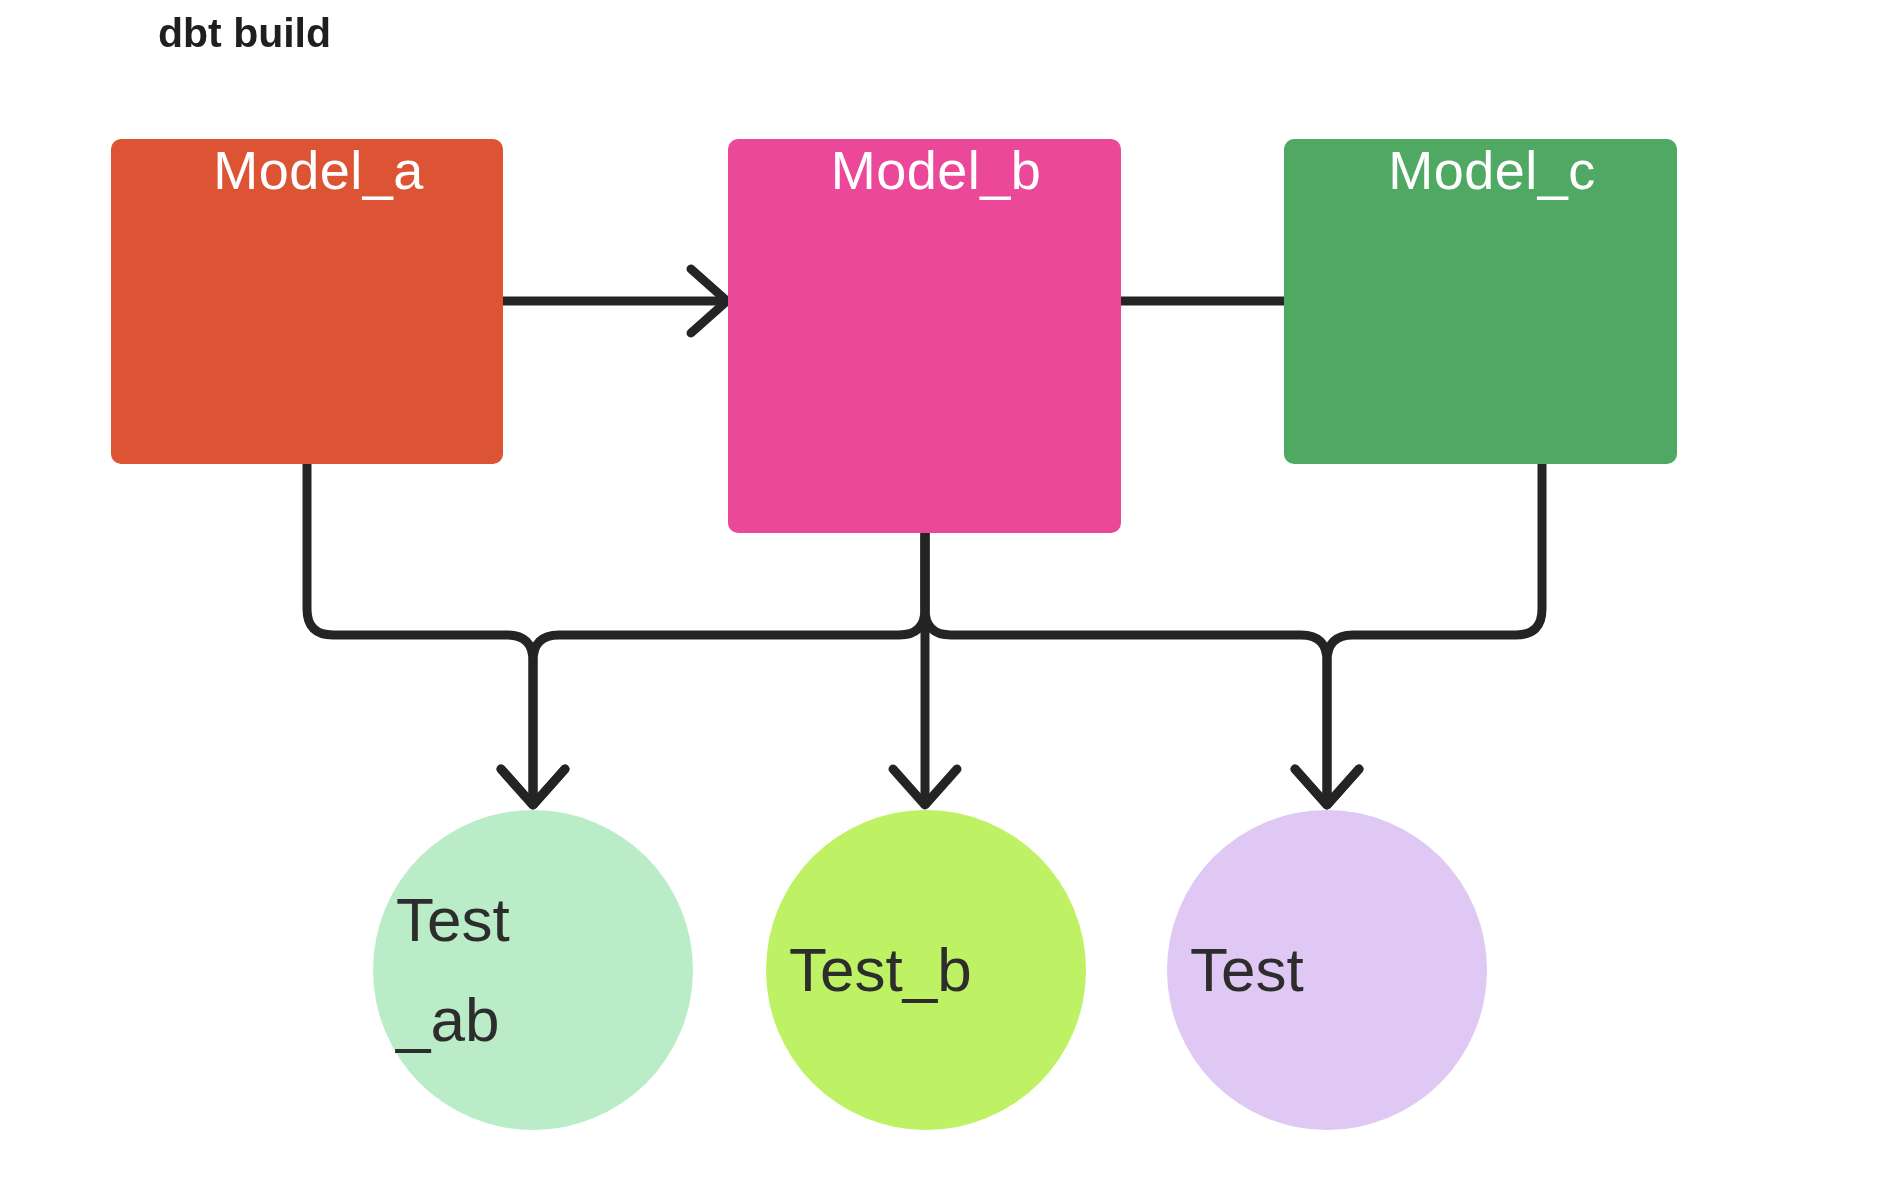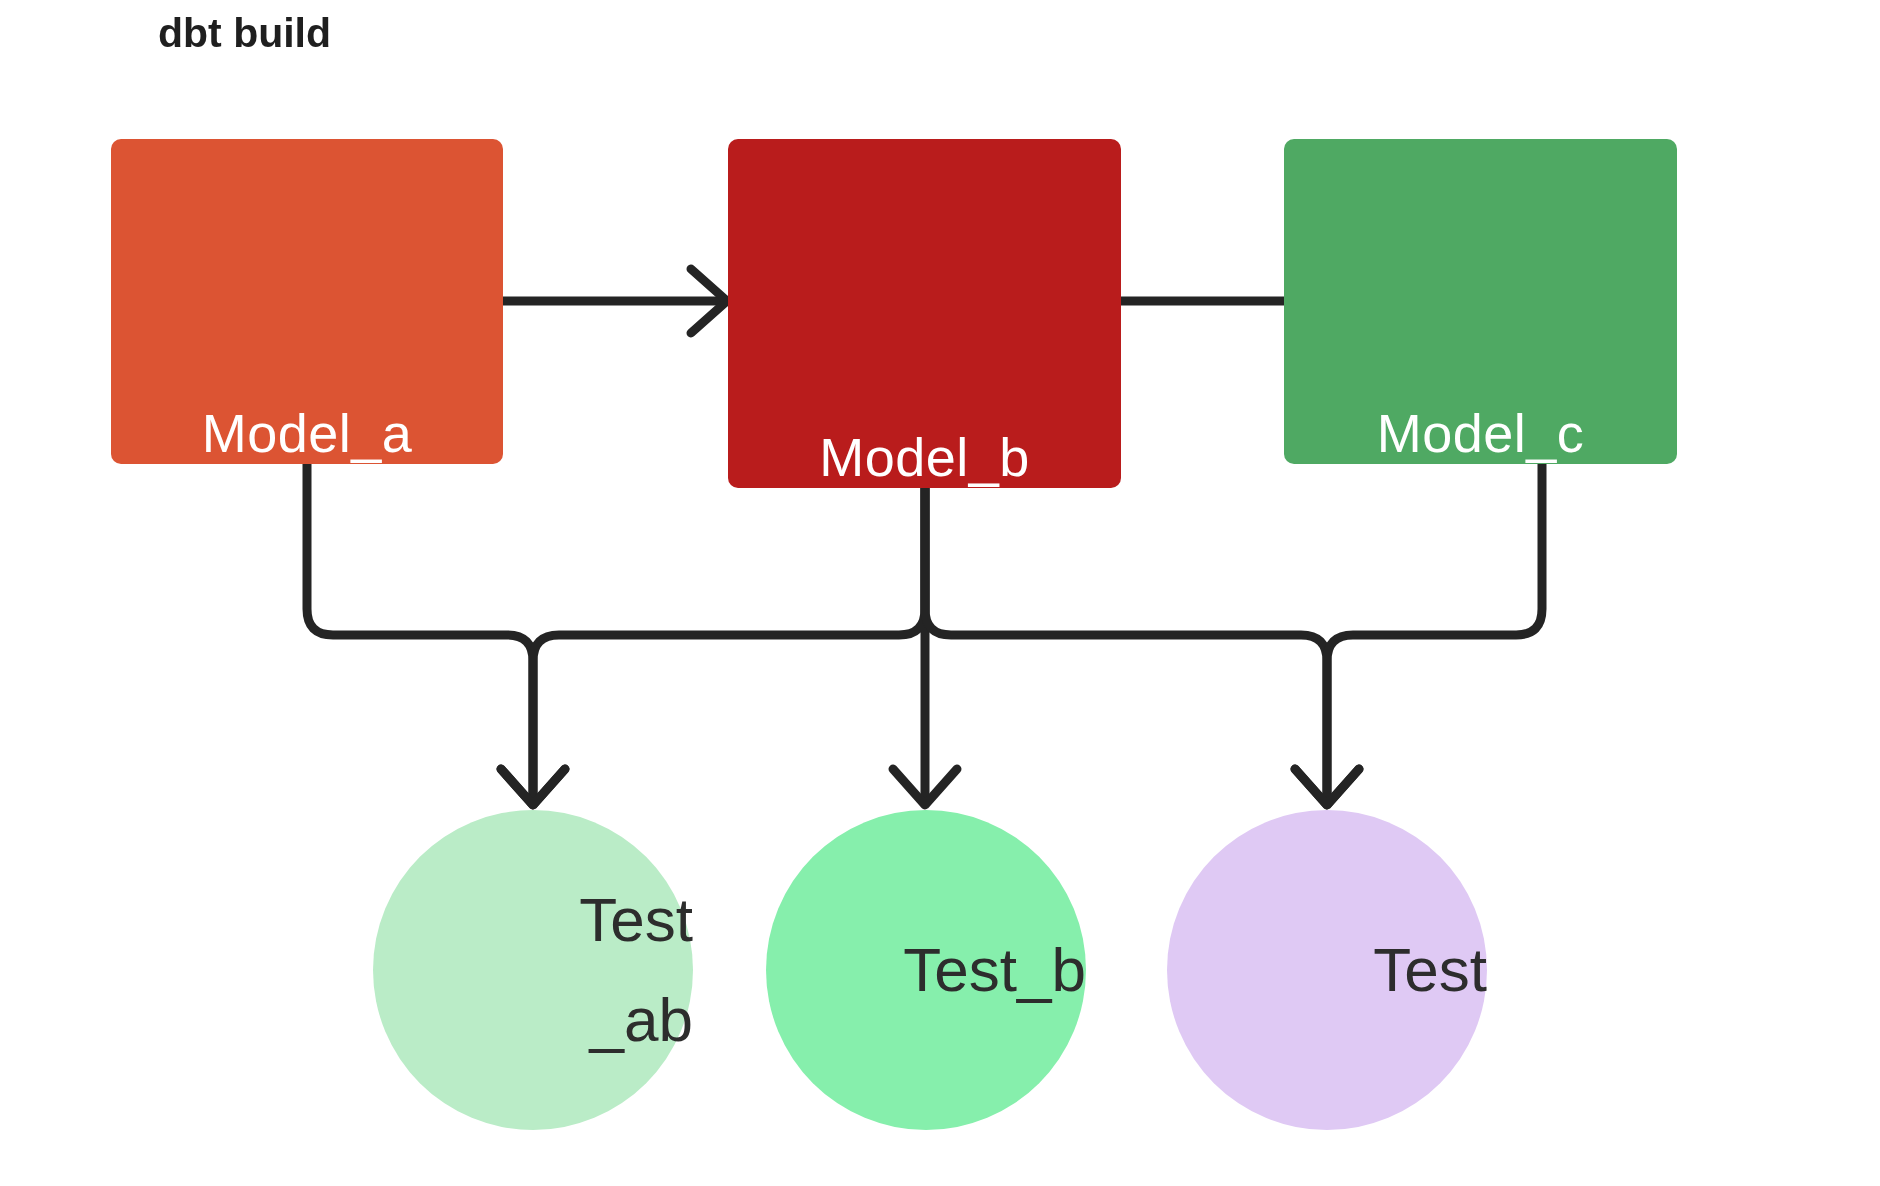--- a/index.html
+++ b/index.html
@@ -11,22 +11,23 @@
     font-family:"Liberation Sans","DejaVu Sans",sans-serif;
   }
   .title{
     position:absolute;left:158px;top:10px;
     font-size:41px;font-weight:600;color:#1f1f1f;
     white-space:nowrap;
   }
   #edges-svg{position:absolute;left:0;top:0;width:100%;height:100%;}
   .node{
     position:absolute;
-    display:flex;align-items:flex-end;justify-content:center;
+    display:flex;align-items:flex-start;justify-content:center;
     box-sizing:border-box;
+    padding-left:23px;
   }
   .model{
     border-radius:10px;
     color:#ffffff;
     font-size:54px;font-weight:500;
     letter-spacing:0.5px;
     white-space:nowrap;
   }
   .test{
     border-radius:50%;
@@ -71,31 +72,31 @@
       </g>
       <g fill="none" stroke="#242424" stroke-width="9" stroke-linecap="round" stroke-linejoin="round">
         <path d="M 1542 464 L 1542 609 Q 1542 635 1516 635 L 1353 635 Q 1327 635 1327 661 L 1327 798"></path>
         <path d="M 1295 769 L 1327 805 L 1359 769"></path>
       </g>
     </svg>
 
   <div class="node model" style="left: 111px; top: 139px; width: 392px; height: 325px; background: rgb(220, 84, 51); color: rgb(255, 255, 255);">
     <span>Model_a</span>
   </div>
-  <div class="node model" style="left: 728px; top: 139px; width: 393px; height: 349px; background: #b91c1c; color: rgb(255, 255, 255);">
+  <div class="node model" style="left: 728px; top: 139px; width: 393px; height: 394px; background: #ec4899; color: rgb(255, 255, 255);">
     <span>Model_b</span>
   </div>
   <div class="node model" style="left: 1284px; top: 139px; width: 393px; height: 325px; background: rgb(79, 169, 99); color: rgb(255, 255, 255);">
     <span>Model_c</span>
   </div>
 
   <div class="node test" style="left: 373px; top: 810px; width: 320px; height: 320px; background: rgb(186, 236, 199); color: rgb(45, 45, 45);">
     <span>Test</span>
     <span>_ab</span>
   </div>
-  <div class="node test" style="left: 766px; top: 810px; width: 320px; height: 320px; background: #86efac; color: rgb(45, 45, 45);">
+  <div class="node test" style="left: 766px; top: 810px; width: 320px; height: 320px; background: #bef264; color: rgb(45, 45, 45);">
     <span>Test_b</span>
     <span></span>
   </div>
   <div class="node test" style="left: 1167px; top: 810px; width: 320px; height: 320px; background: rgb(223, 201, 244); color: rgb(45, 45, 45);">
     <span>Test</span>
   </div>
 </div>
 
 </body></html>

